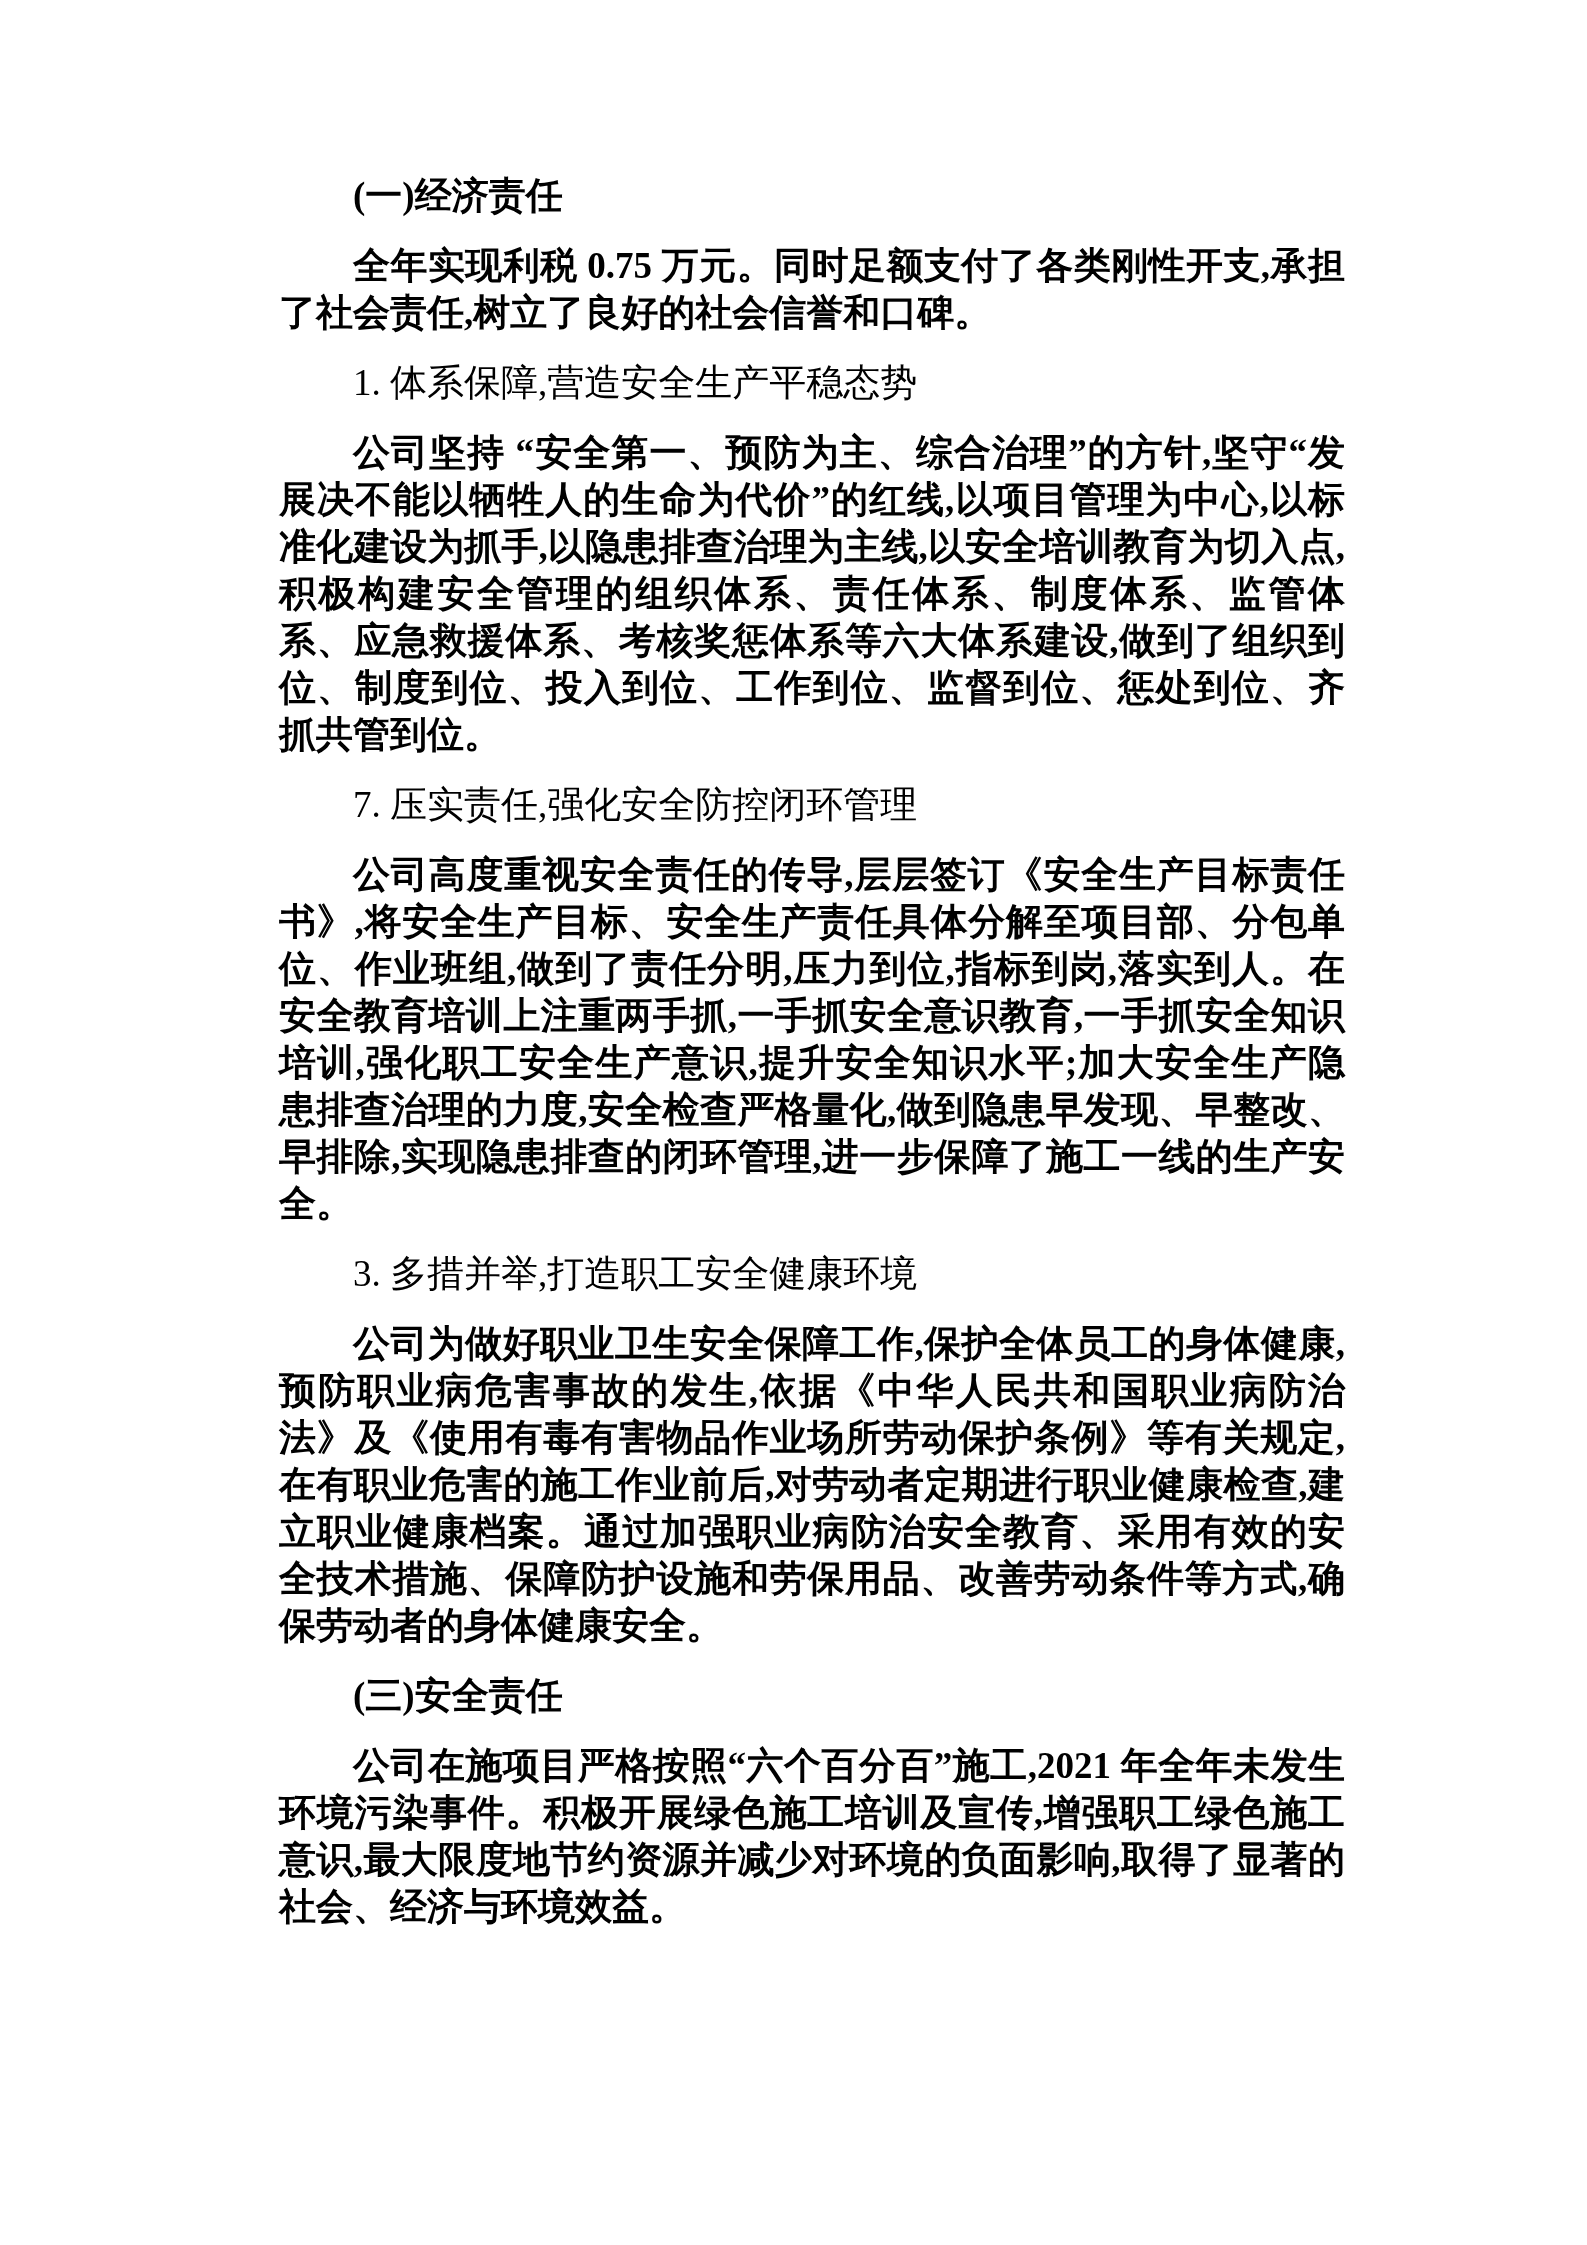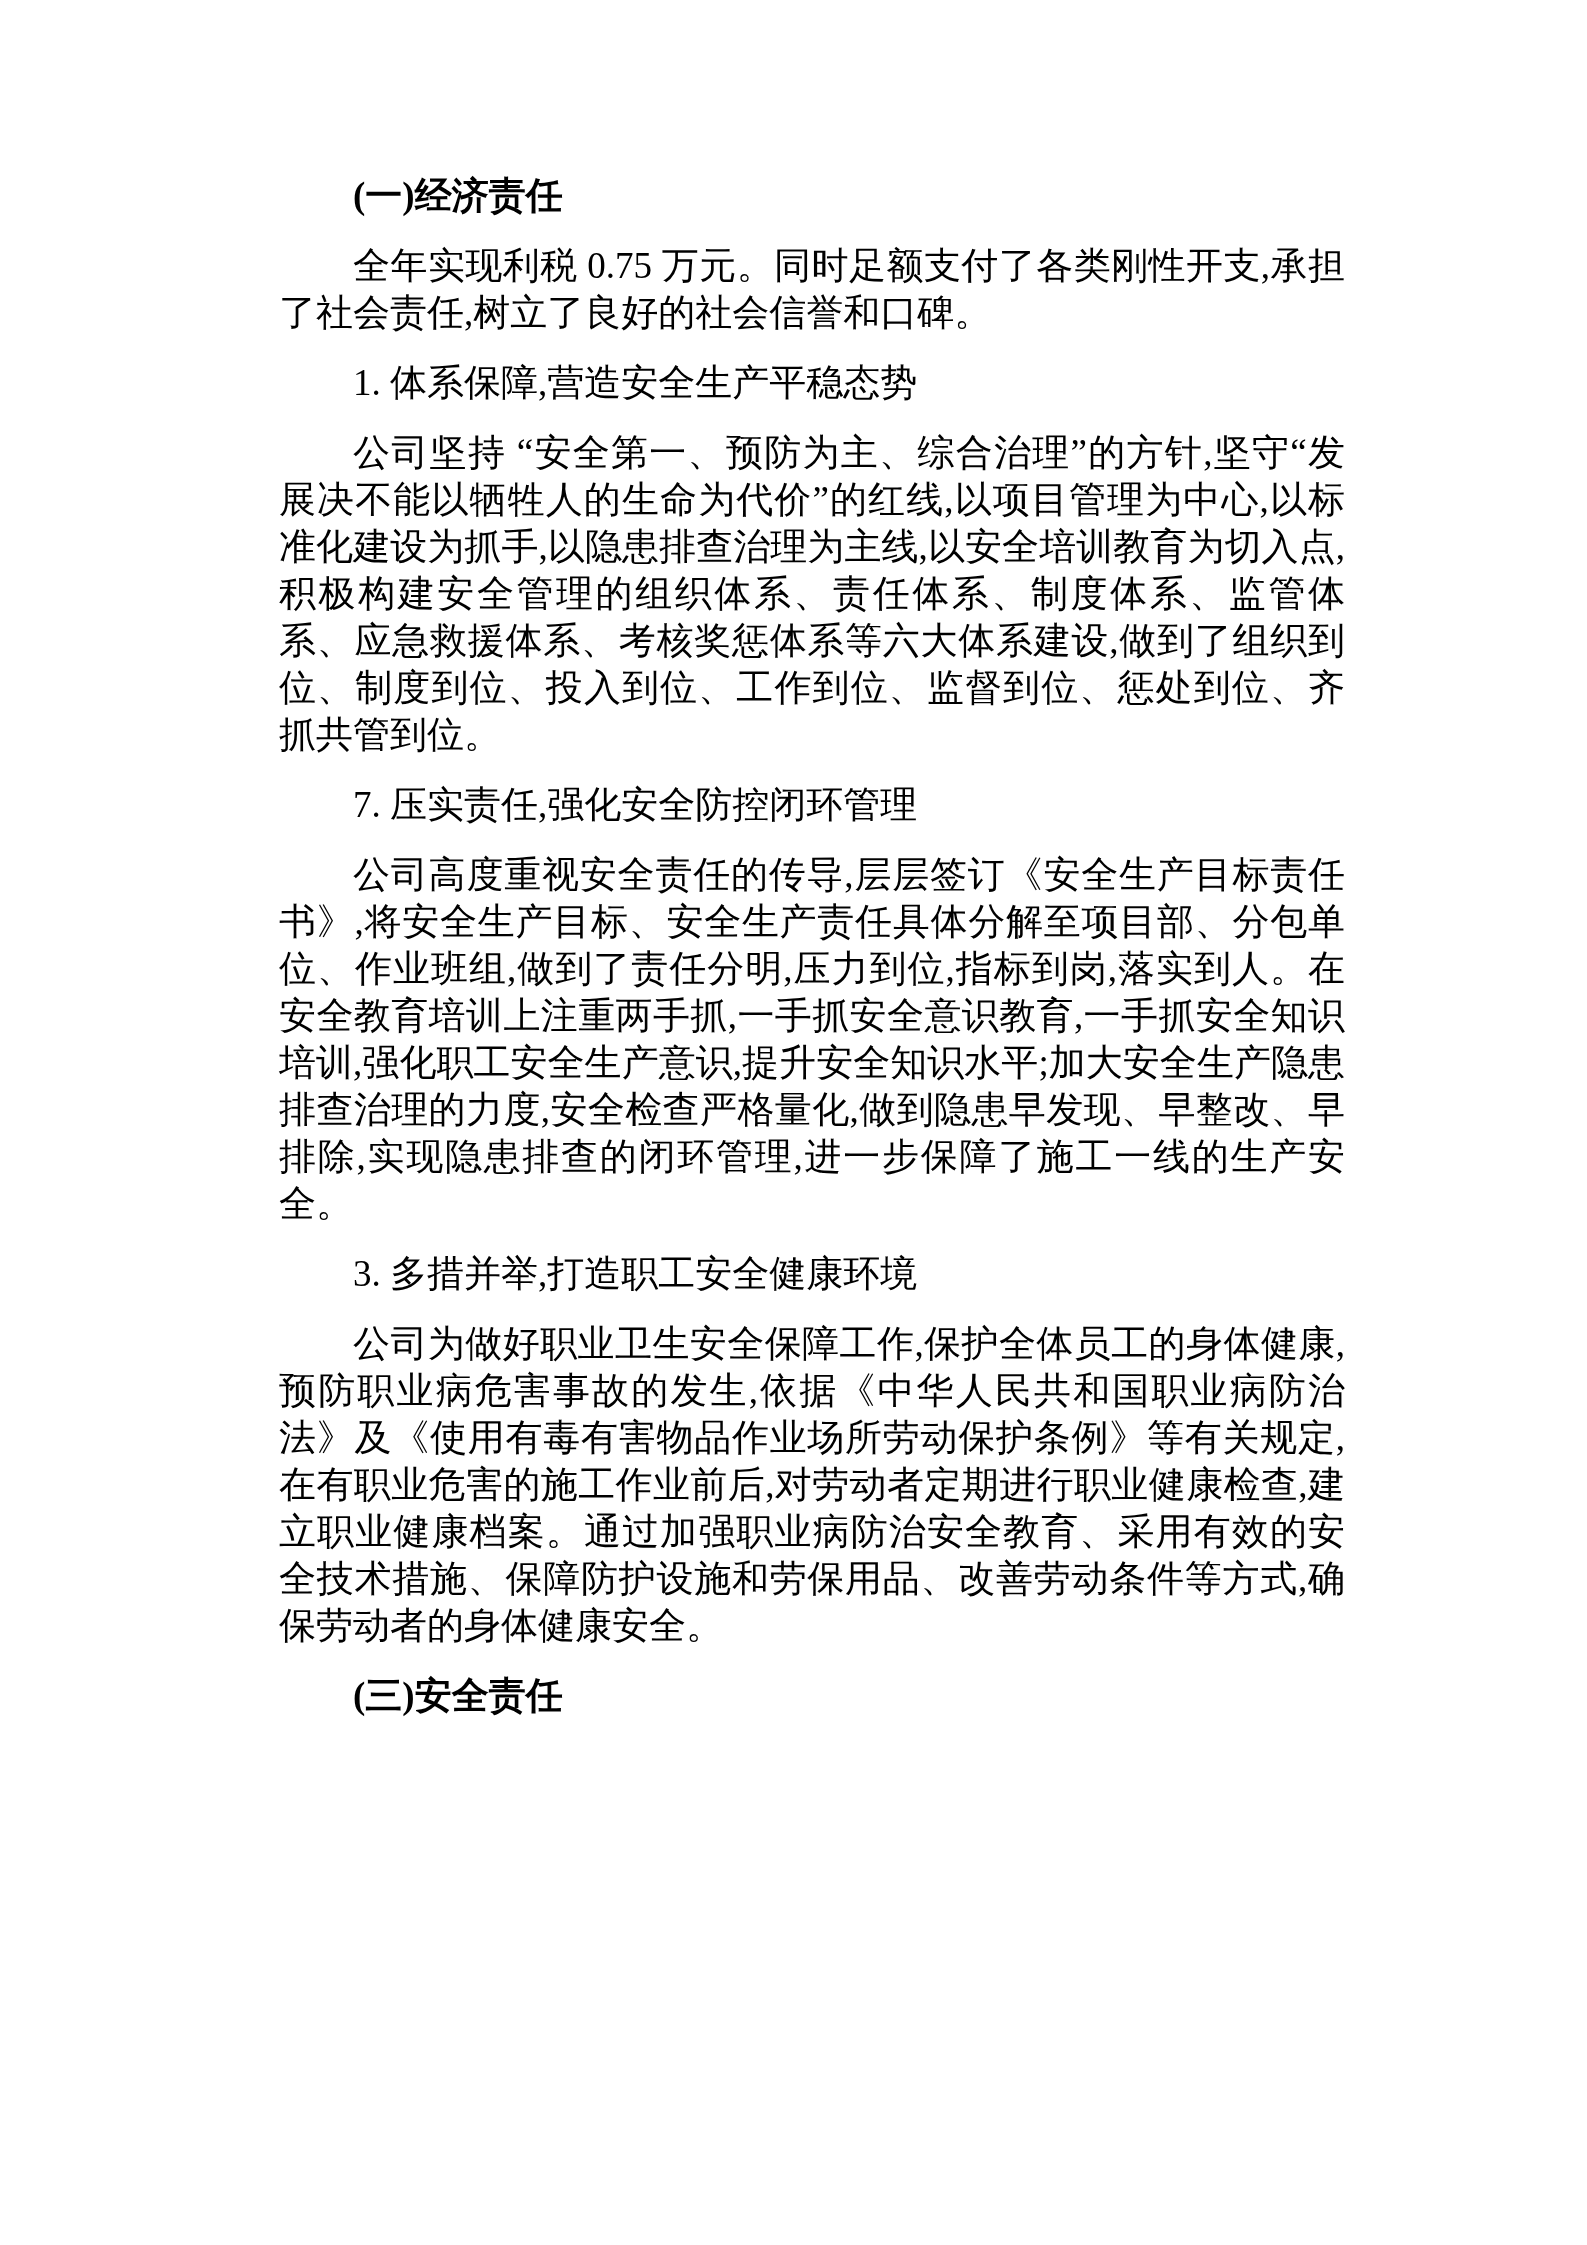--- a/index.html
+++ b/index.html
@@ -26,20 +26,21 @@
     padding: 149px 242px 0 243px;
   }
   .content p {
     margin: 0;
     font-size: 37px;
     line-height: 47px;
     text-indent: 74px;
     text-align: justify;
     text-align-last: left;
     word-break: break-all;
+    font-weight: bold;
   }
   .content p.heading1 {
     font-weight: bold;
     margin: 23px 0;
     text-align: left;
   }
   .content p.heading2 {
     font-weight: normal;
     margin: 23px 0;
     text-align: right;
@@ -52,14 +53,15 @@
   <div class="content" id="content">
       <p class="heading1">(一)经济责任</p>
       <p class="paragraph">全年实现利税 0.75 万元。同时足额支付了各类刚性开支,承担了社会责任,树立了良好的社会信誉和口碑。</p>
       <p class="heading2">1. 体系保障,营造安全生产平稳态势</p>
       <p class="paragraph">公司坚持 “安全第一、预防为主、综合治理”的方针,坚守“发展决不能以牺牲人的生命为代价”的红线,以项目管理为中心,以标准化建设为抓手,以隐患排查治理为主线,以安全培训教育为切入点,积极构建安全管理的组织体系、责任体系、制度体系、监管体系、应急救援体系、考核奖惩体系等六大体系建设,做到了组织到位、制度到位、投入到位、工作到位、监督到位、惩处到位、齐抓共管到位。</p>
       <p class="heading2">7. 压实责任,强化安全防控闭环管理</p>
       <p class="paragraph">公司高度重视安全责任的传导,层层签订《安全生产目标责任书》,将安全生产目标、安全生产责任具体分解至项目部、分包单位、作业班组,做到了责任分明,压力到位,指标到岗,落实到人。在安全教育培训上注重两手抓,一手抓安全意识教育,一手抓安全知识培训,强化职工安全生产意识,提升安全知识水平;加大安全生产隐患排查治理的力度,安全检查严格量化,做到隐患早发现、早整改、早排除,实现隐患排查的闭环管理,进一步保障了施工一线的生产安全。</p>
       <p class="heading2">3. 多措并举,打造职工安全健康环境</p>
       <p class="paragraph">公司为做好职业卫生安全保障工作,保护全体员工的身体健康,预防职业病危害事故的发生,依据《中华人民共和国职业病防治法》及《使用有毒有害物品作业场所劳动保护条例》等有关规定,在有职业危害的施工作业前后,对劳动者定期进行职业健康检查,建立职业健康档案。通过加强职业病防治安全教育、采用有效的安全技术措施、保障防护设施和劳保用品、改善劳动条件等方式,确保劳动者的身体健康安全。</p>
       <p class="heading1">(三)安全责任</p>
+      <p class="paragraph">公司在施项目严格按照“六个百分百”施工,2021 年全年未发生环境污染事件。积极开展绿色施工培训及宣传,增强职工绿色施工意识,最大限度地节约资源并减少对环境的负面影响,取得了显著的社会、经济与环境效益。</p>
     </div>
 </main>
 
 </body></html>

